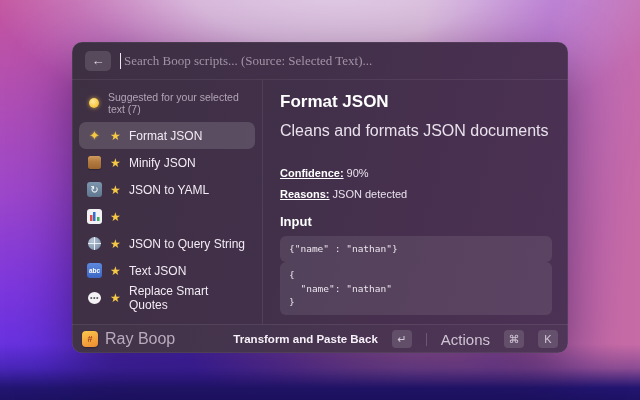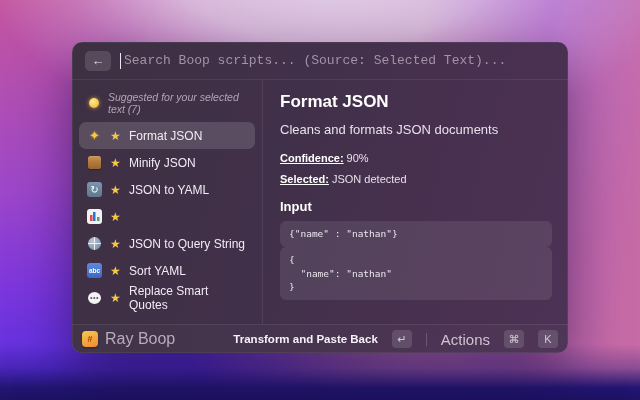--- a/index.html
+++ b/index.html
@@ -21,27 +21,27 @@
     box-shadow:0 22px 55px rgba(20,8,40,0.5), 0 0 0 0.5px rgba(255,255,255,0.12) inset;
     overflow:hidden; display:flex; flex-direction:column; color:#f2ebf4; }
 
   
   .searchbar { height:38px; flex:0 0 38px; display:flex; align-items:center; gap:9px; padding:0 13px;
     border-bottom:1px solid rgba(255,255,255,0.07); }
   .back-btn { width:26px; height:20px; border-radius:5px; background:rgba(255,255,255,0.13);
     display:flex; align-items:center; justify-content:center; font-size:13px; color:#e3d8e5; cursor:pointer; }
   .caret { width:1px; height:16px; background:#efe7f1; }
   .search-input { flex:1; background:transparent; border:none; outline:none; font-size:13px; color:#f2ebf4;
-    font-family:Liberation Mono, monospace; margin-left:-6px; }
+    font-family:Liberation Serif, serif; margin-left:-6px; }
   .search-input::placeholder { color:#a293a6; opacity:1; }
 
   
   .content { flex:1; display:flex; min-height:0; }
   .list { width:191px; flex:0 0 191px; border-right:1px solid rgba(255,255,255,0.08); padding:5px 7px; overflow:hidden; }
-  .sec-head { display:flex; align-items:center; gap:7px; padding:6px 7px 7px; font-size:10.5px; color:#b2a4b6;font-style:italic; }
+  .sec-head { display:flex; align-items:center; gap:7px; padding:6px 7px 7px; font-size:10.5px; color:#b2a4b6; }
   .sec-head.second { margin-top:7px; }
   .row { height:27px; display:flex; align-items:center; gap:7px; padding:0 8px; border-radius:7px;
     font-size:12px; font-weight:500; color:#f2ebf4; cursor:pointer; }
   .row.selected { background:rgba(255,255,255,0.14); }
   .star { color:#f6c945; font-size:12px; width:13px; text-align:center; flex:0 0 13px; }
 
   
   .chip { width:15px; height:15px; flex:0 0 15px; display:flex; align-items:center; justify-content:center; position:relative; }
   .chip-bulb { width:11px; height:11px; flex-basis:15px; }
   .chip-bulb i { display:block; width:10px; height:10px; border-radius:50%;
@@ -58,21 +58,21 @@
   .chip-globe i::before { content:""; position:absolute; left:0; right:0; top:6px; height:1px; background:rgba(255,255,255,0.8); }
   .chip-globe i::after { content:""; position:absolute; top:0; bottom:0; left:6px; width:1px; background:rgba(255,255,255,0.8); }
   .chip-abc { border-radius:3px; background:linear-gradient(180deg,#5d8ade 0%,#3c66c4 100%); color:#fff;
     font-size:6.5px; font-weight:bold; letter-spacing:0; }
   .chip-bubble i { display:block; width:13px; height:12px; border-radius:50%; background:#f4f2f5;
     display:flex; align-items:center; justify-content:center; color:#5a5560; font-size:7px; letter-spacing:0.5px; }
 
   
   .detail { flex:1; padding:10px 16px 0 17px; overflow:hidden; }
   .d-title { font-size:17px; font-weight:bold; color:#ffffff; margin:2px 0 10px; }
-  .d-desc { font-size:13px; color:#e9e1ec; margin-bottom:15px; }
+  .d-desc { font-size:16px; color:#e9e1ec; margin-bottom:27px; }
   .d-line { font-size:11px; color:#e9e1ec; margin-bottom:9px; }
   .d-line b { color:#ffffff;text-decoration:underline; }
   .d-sec { font-size:13px; font-weight:bold; color:#ffffff; margin:14px 0 7px; }
   .codebox { background:rgba(255,255,255,0.09); border-radius:6px; padding:6px 9px;
     font-family:"DejaVu Sans Mono",monospace; font-size:9.5px; line-height:1.45; color:#ece5ee; white-space:pre; }
 
   
   .footer { height:29px; flex:0 0 29px; border-top:1px solid rgba(255,255,255,0.08);
     background:rgba(255,255,255,0.02); display:flex; align-items:center; padding:0 10px; justify-content:space-between; }
   .f-left { display:flex; align-items:center; gap:7px; }
@@ -149,42 +149,42 @@
           <span class="chip chip-globe">
               <i></i>
             </span>
           <span class="star">★</span>
           <span>JSON to Query String</span>
         </div>
 
         <div class="row">
           <span class="chip chip-abc">abc</span>
           <span class="star">★</span>
-          <span>Sort YAML</span>
+          <span>Text JSON</span>
         </div>
 
         <div class="row">
           <span class="chip chip-bubble">
               <i>•••</i>
             </span>
           <span class="star">★</span>
           <span>Replace Smart Quotes</span>
         </div>
 
         <div class="sec-head second">
           
         </div>
 
       </div>
 
       <div class="detail">
         <div class="d-title">Format JSON</div>
         <div class="d-desc">Cleans and formats JSON documents</div>
         <div class="d-line"><b>Confidence:</b><span> 90%</span></div>
-        <div class="d-line"><b>Selected:</b><span> JSON detected</span></div>
+        <div class="d-line"><b>Reasons:</b><span> JSON detected</span></div>
 
         <div class="d-sec">Input</div>
         <div class="codebox">{"name" : "nathan"}</div>
 
         <div class="codebox">{
   "name": "nathan"
 }</div>
       </div>
     </div>
 

